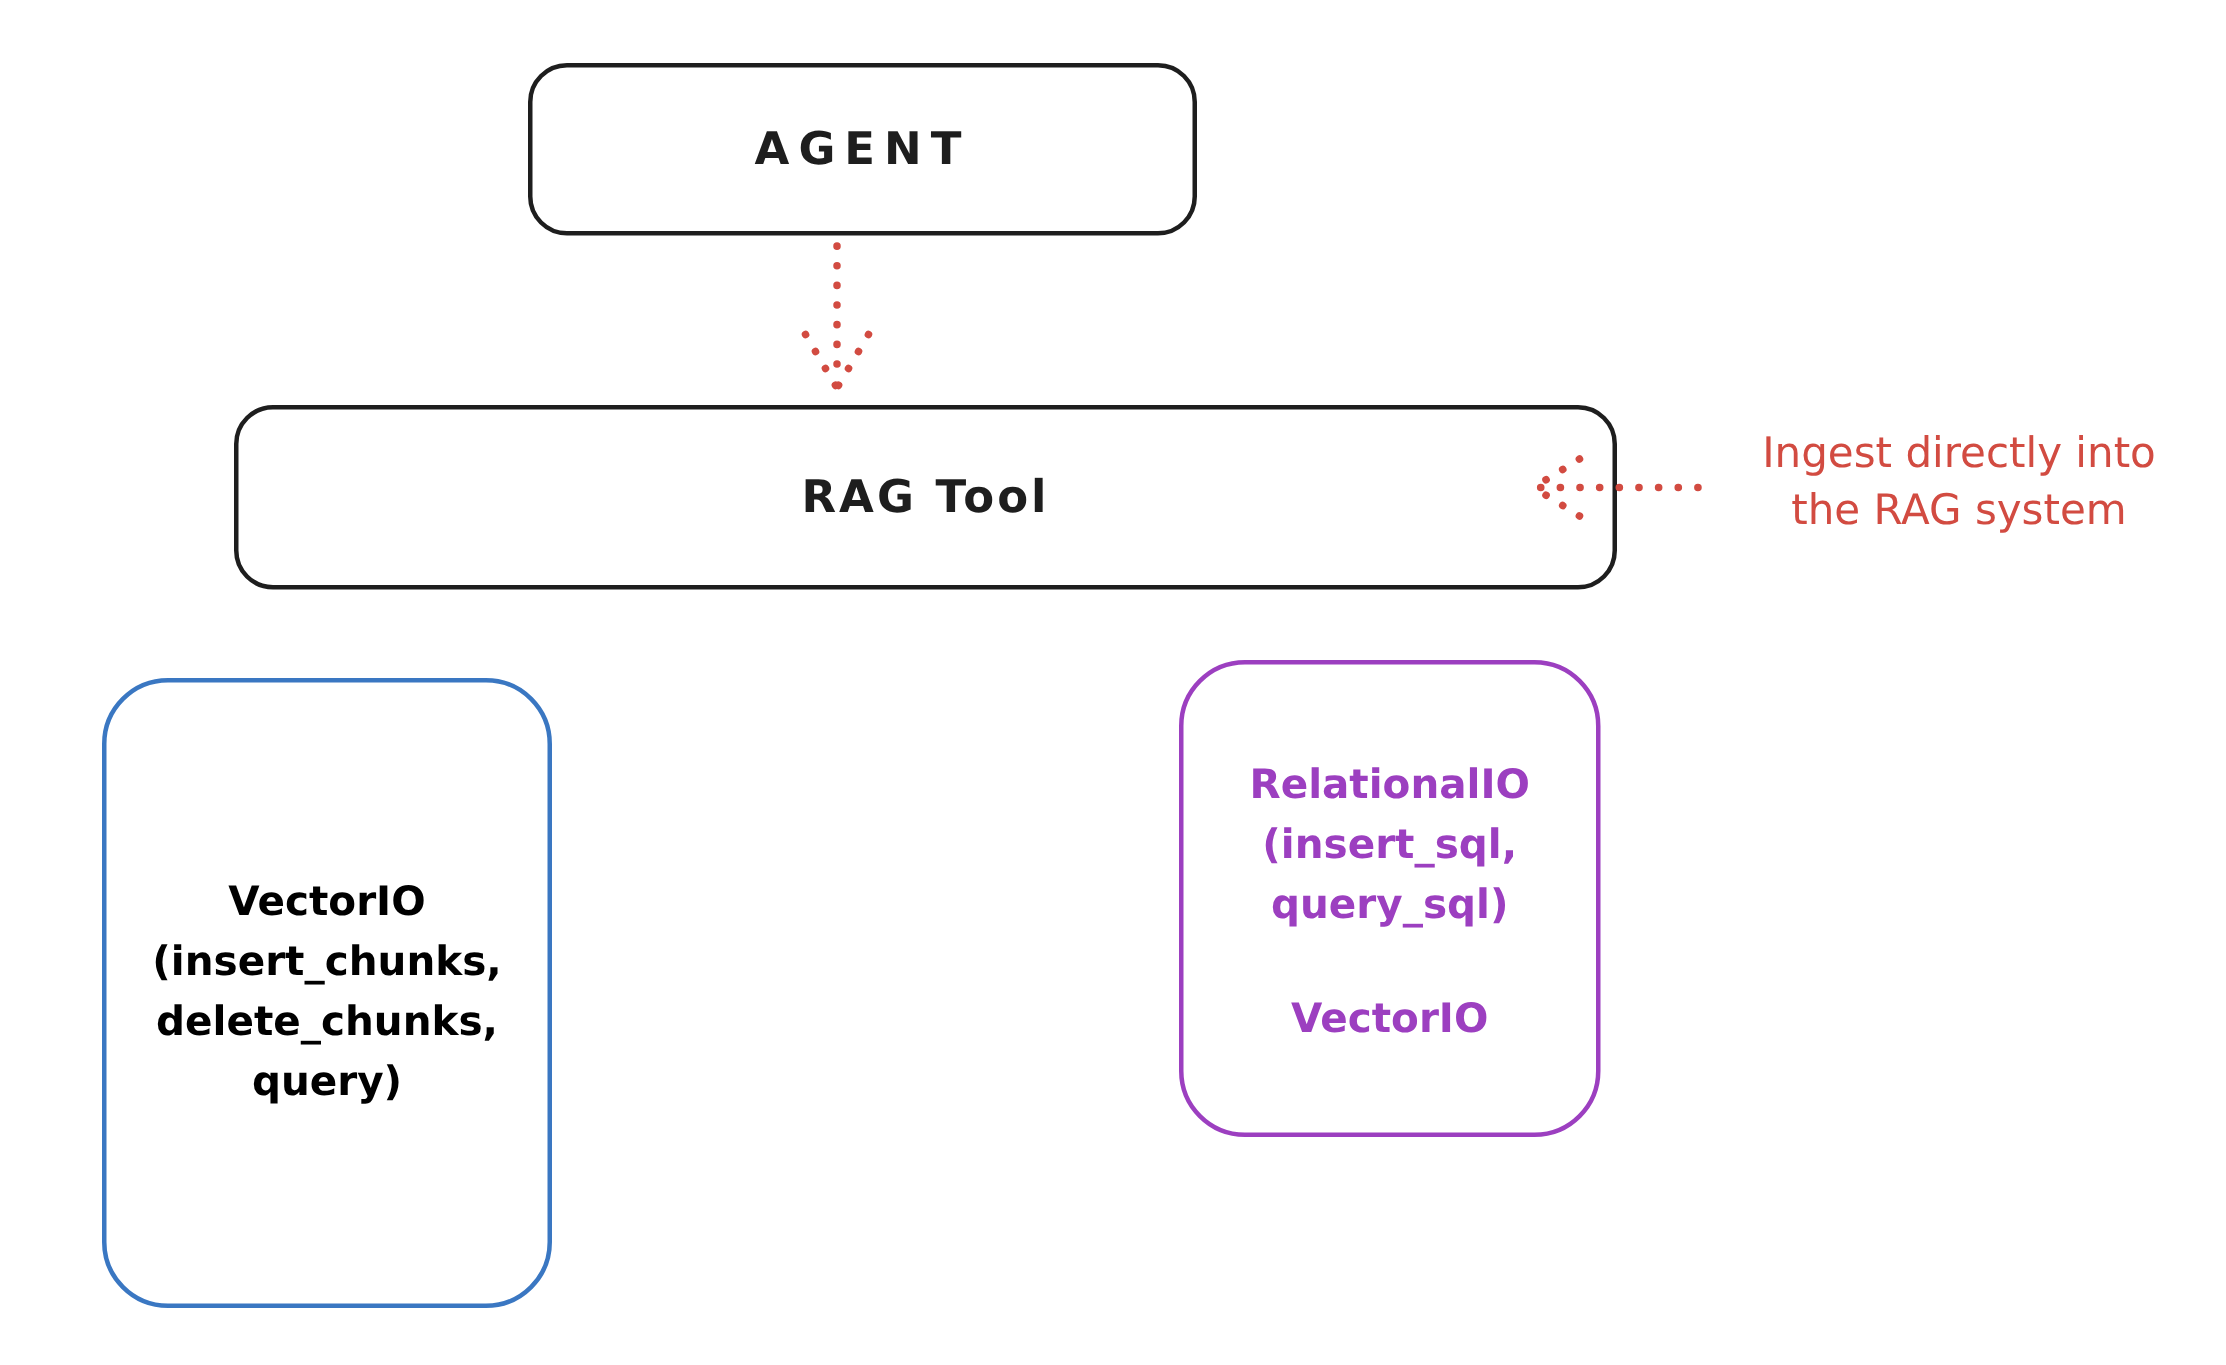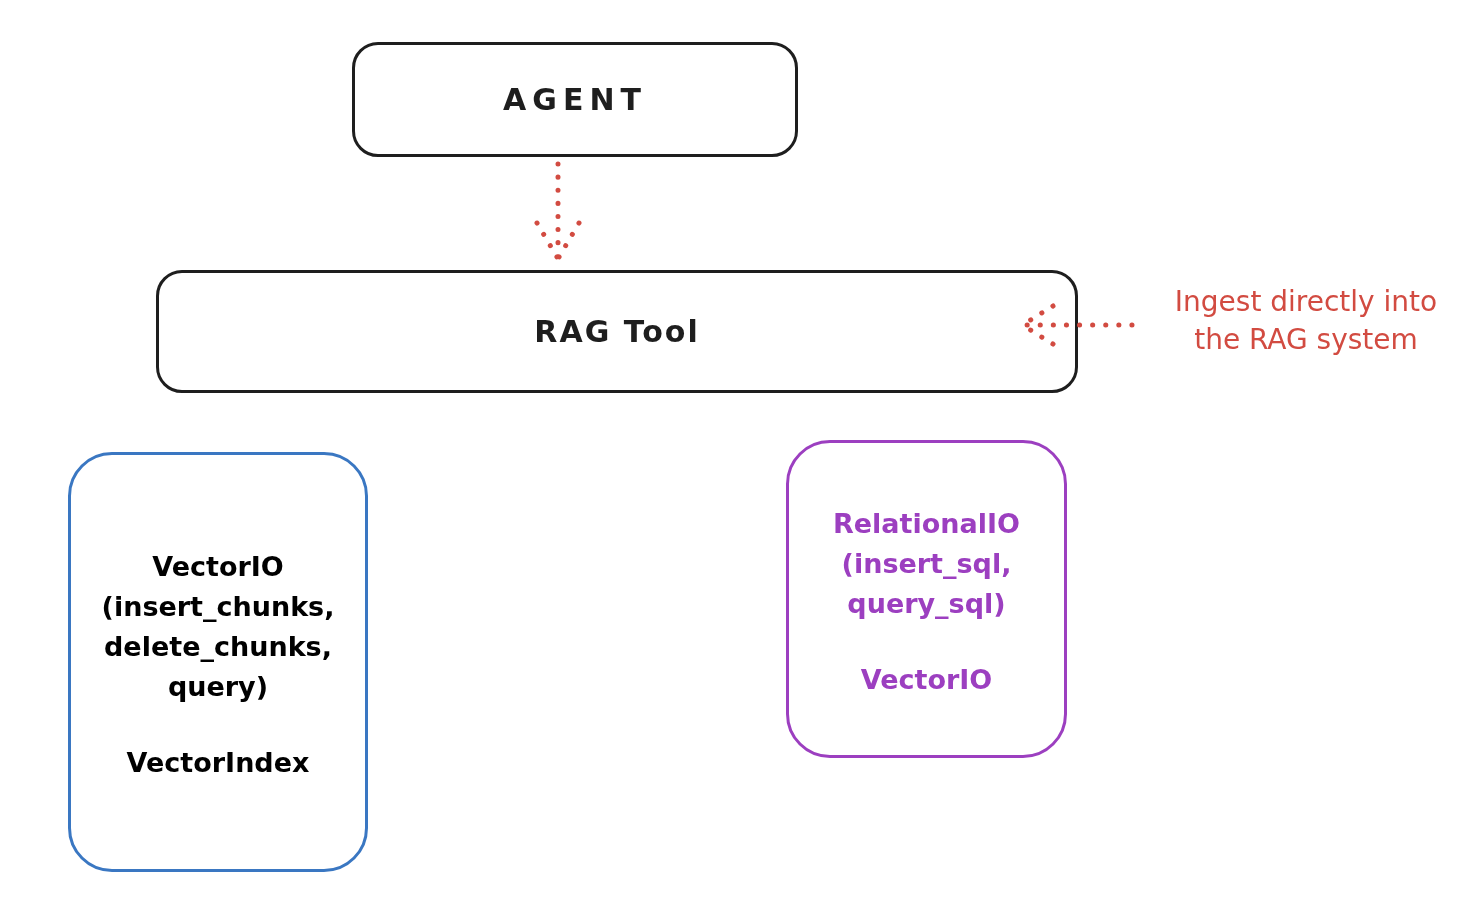--- a/index.html
+++ b/index.html
@@ -124,21 +124,20 @@
   </svg>
 
   <div class="annotation">Ingest directly into
 the RAG system</div>
 
   <div class="box backend-box vector-box">
     <div class="sig">VectorIO
 (insert_chunks,
 delete_chunks,
 query)</div>
-    <div class="idx">VectorIndex</div>
   </div>
 
 
   <div class="box backend-box relational-box">
     <div class="sig">RelationalIO
 (insert_sql,
 query_sql)</div>
     <div class="idx">VectorIO</div>
   </div>
 

